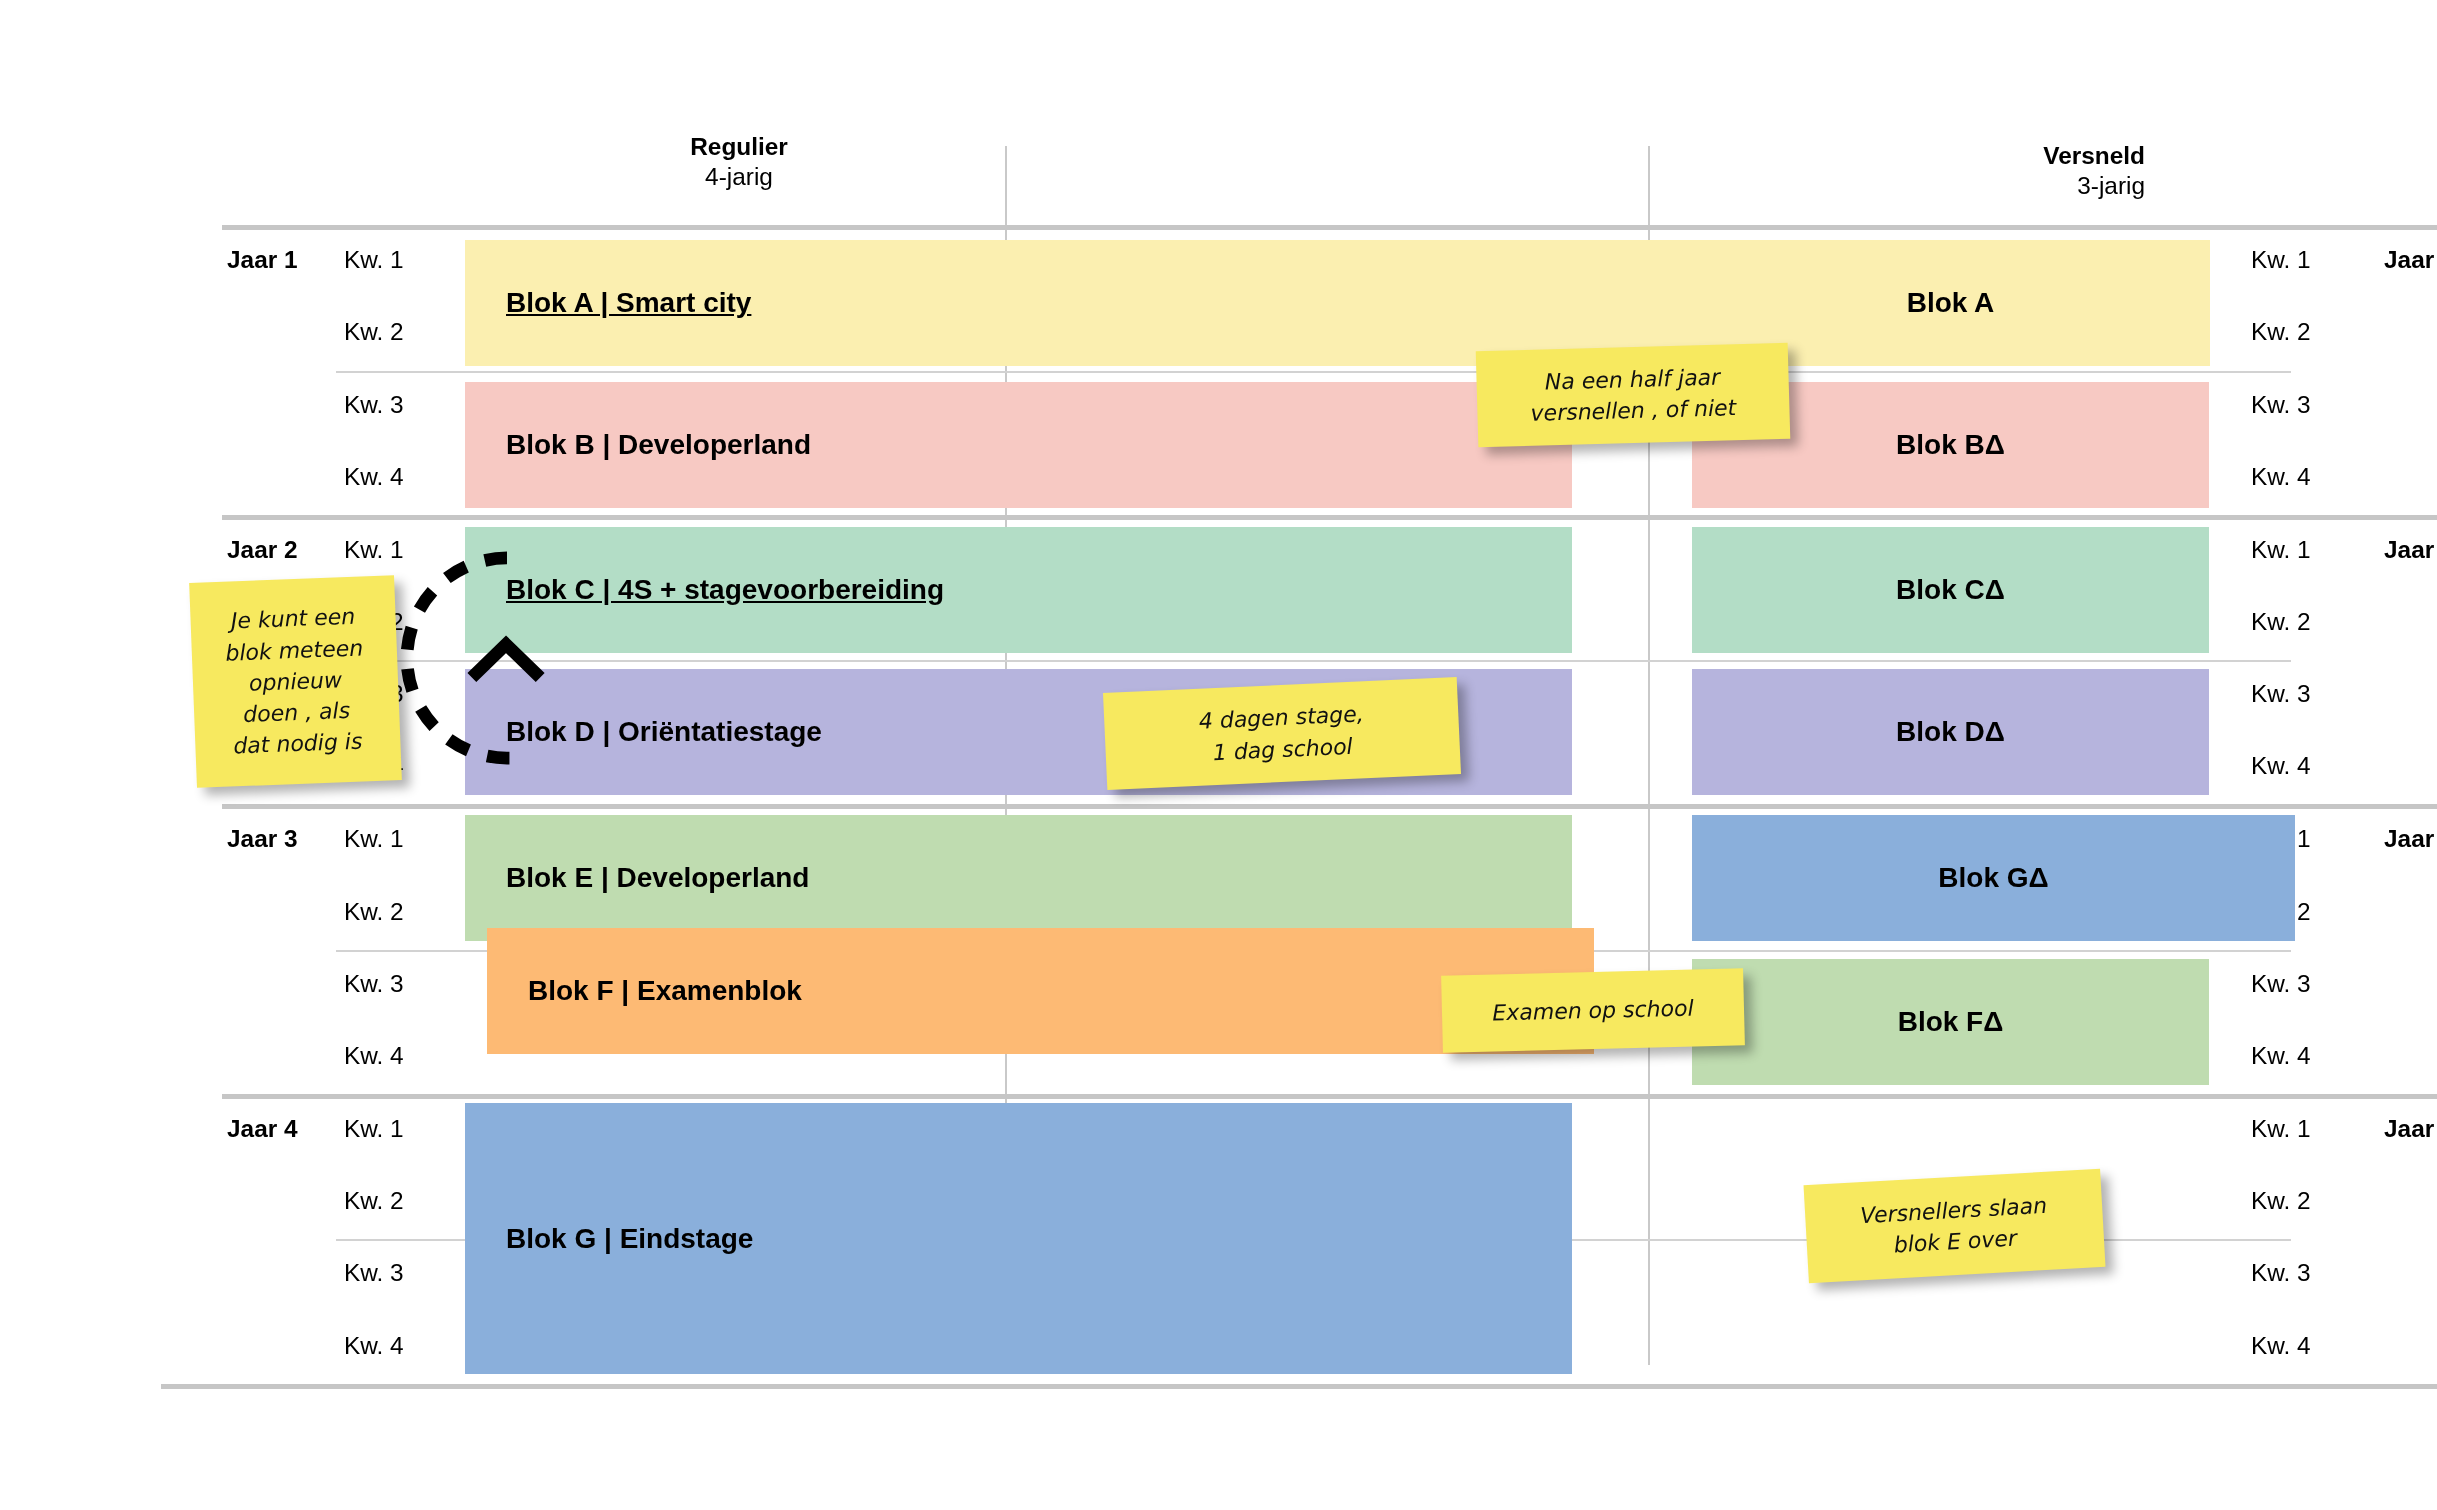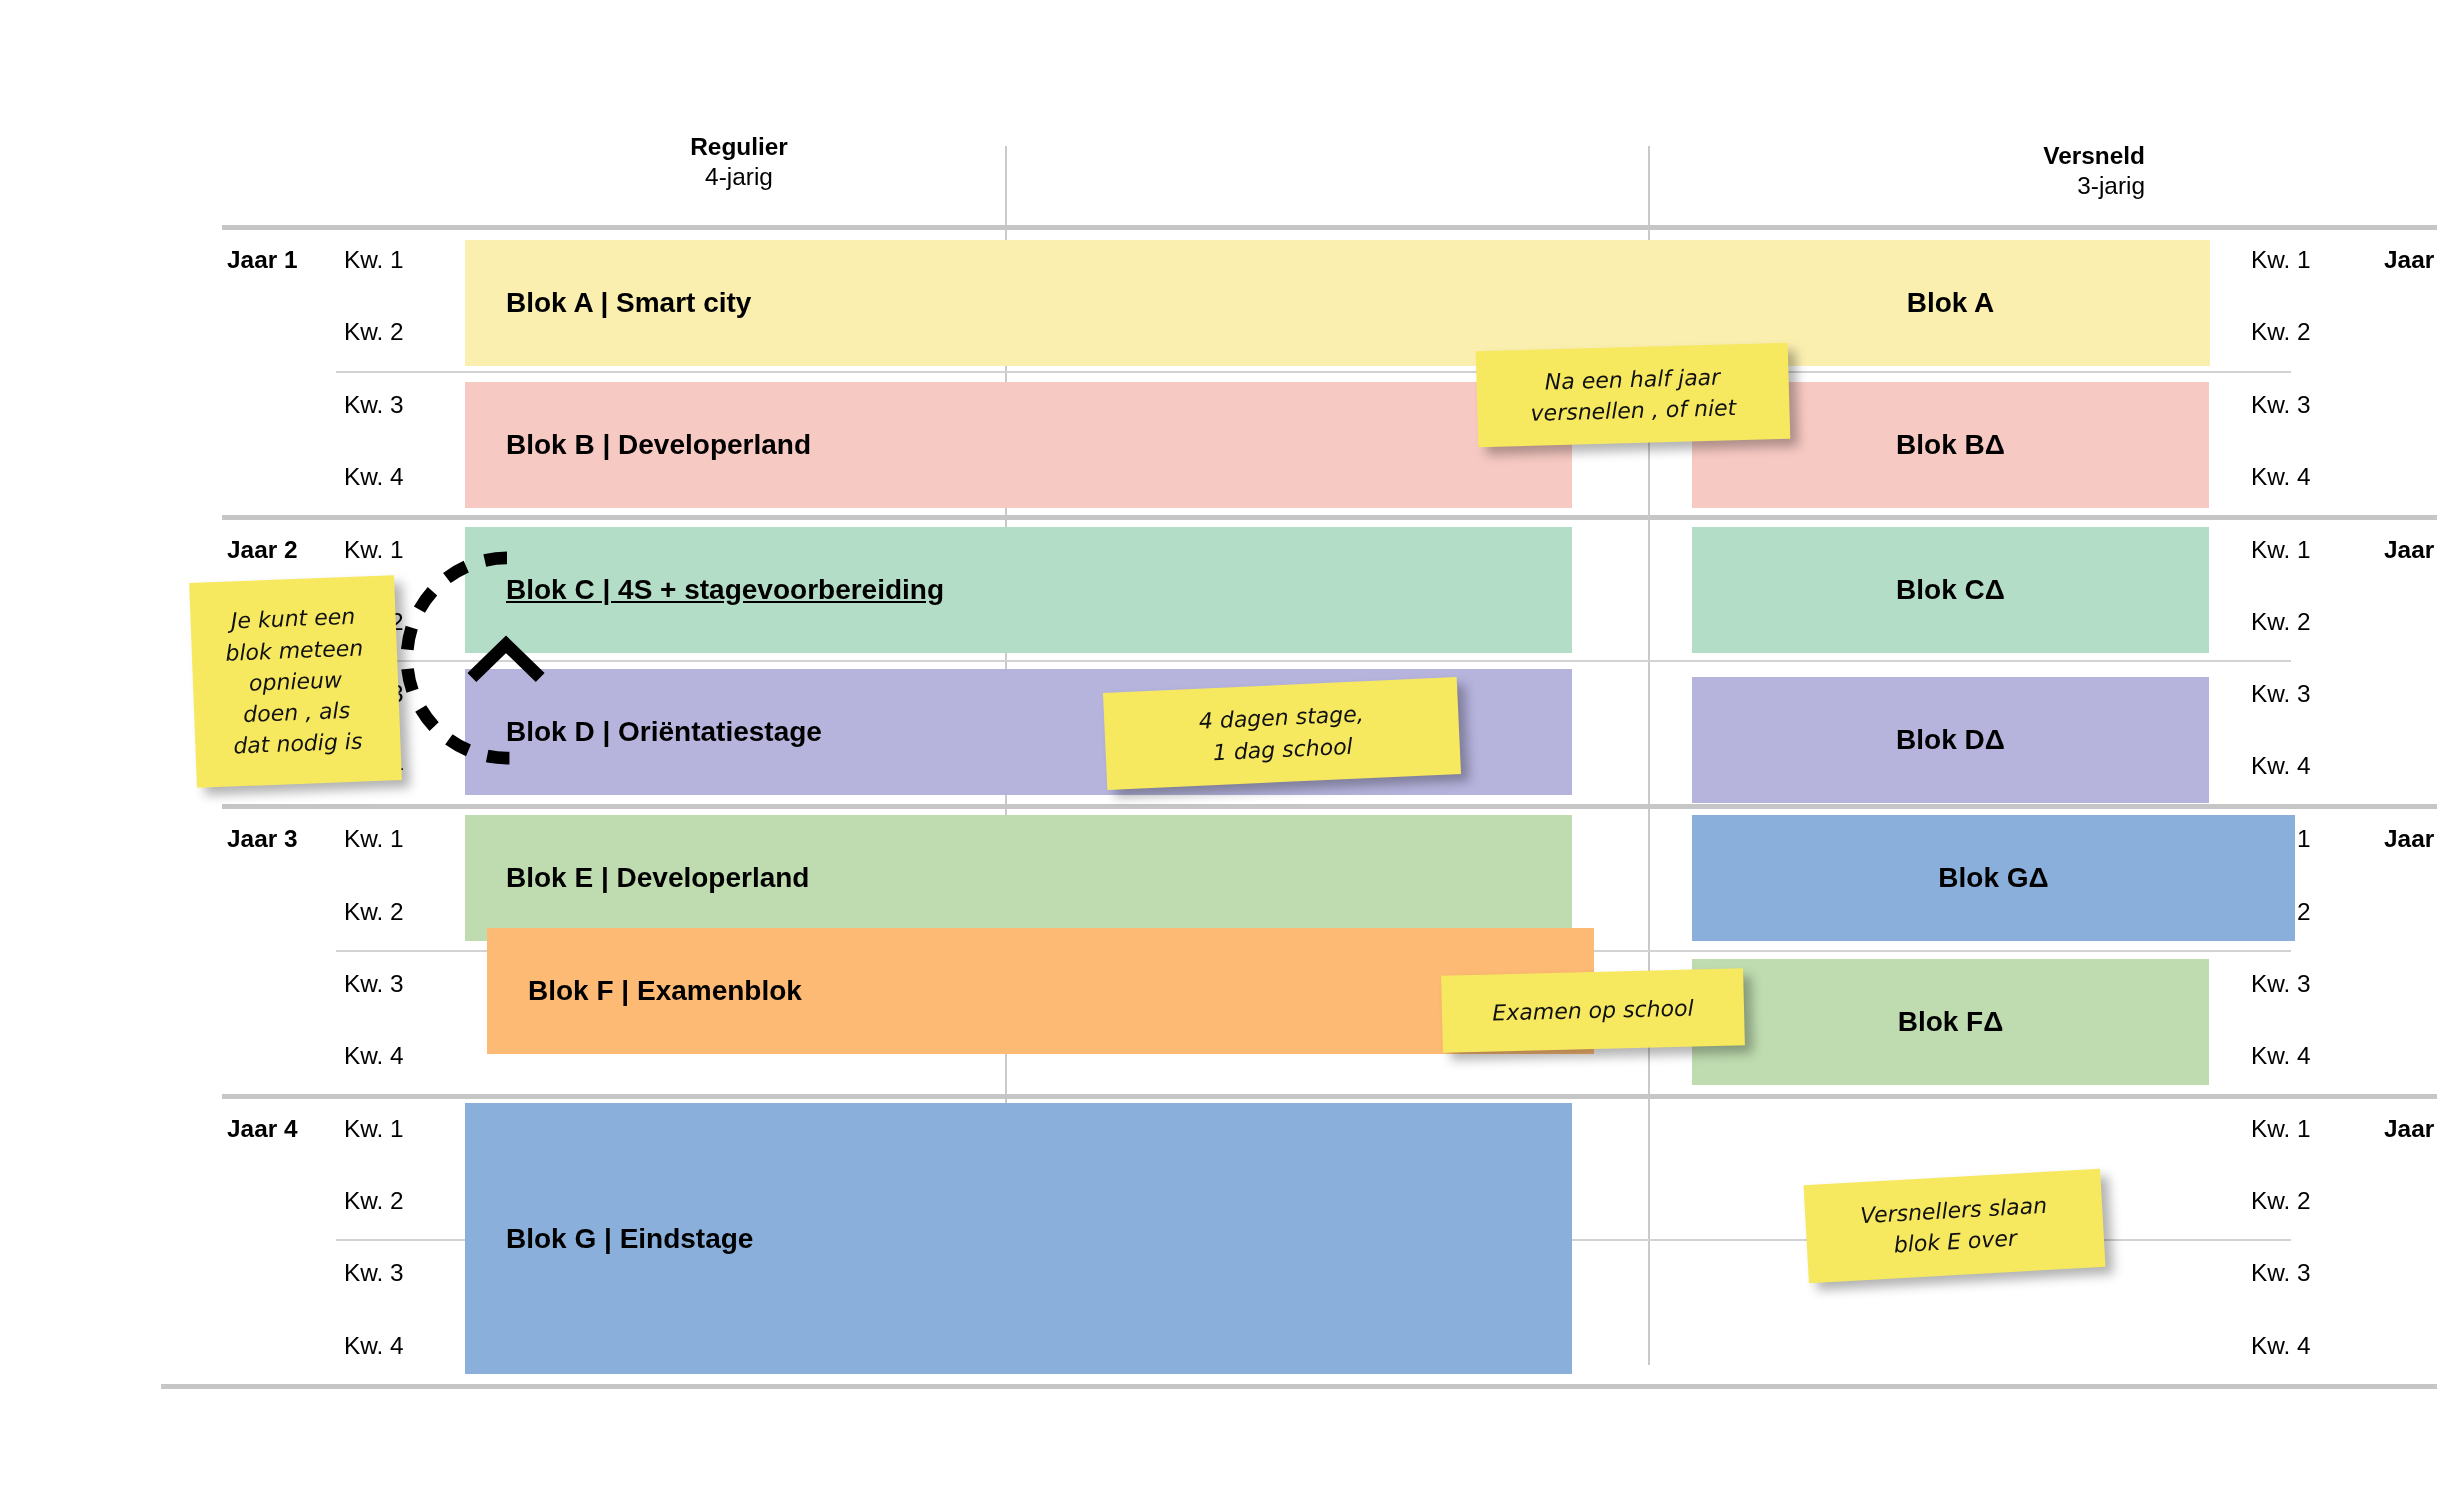--- a/index.html
+++ b/index.html
@@ -183,21 +183,21 @@
   <div class="kw-label" style="left:2251px; top:1115px;">Kw. 1</div>
   <div class="kw-label" style="left:2251px; top:1187px;">Kw. 2</div>
   <div class="kw-label" style="left:2251px; top:1259px;">Kw. 3</div>
   <div class="kw-label" style="left:2251px; top:1332px;">Kw. 4</div>
 
   <div class="yr-label" style="left:2384px; top:246px;">Jaar 1</div>
   <div class="yr-label" style="left:2384px; top:536px;">Jaar 2</div>
   <div class="yr-label" style="left:2384px; top:825px;">Jaar 3</div>
   <div class="yr-label" style="left:2384px; top:1115px;">Jaar 4</div>
 
-  <div class="blok left" style="left:465px; top:240px; width:1745px; height:126px; background:#fbefb0;">
+  <div class="blok left" style="left:465px; top:240px; width:1745px; height:126px; background:#fbefb0;text-decoration:underline;">
     <span class="blok-text">Blok A | Smart city</span>
   </div>
   <div class="blok right" style="left:1692px; top:240px; width:517px; height:126px; background:transparent;">
     <span class="blok-text">Blok A</span>
   </div>
 
   <div class="blok left" style="left:465px; top:382px; width:1107px; height:126px; background:#f7c9c3;">
     <span class="blok-text">Blok B | Developerland</span>
   </div>
   <div class="blok right" style="left:1692px; top:382px; width:517px; height:126px; background:#f7c9c3;">
@@ -207,21 +207,21 @@
   <div class="blok left" style="left:465px; top:527px; width:1107px; height:126px; background:#b3ddc6;text-decoration:underline;">
     <span class="blok-text">Blok C | 4S + stagevoorbereiding</span>
   </div>
   <div class="blok right" style="left:1692px; top:527px; width:517px; height:126px; background:#b3ddc6;">
     <span class="blok-text">Blok CΔ</span>
   </div>
 
   <div class="blok left" style="left:465px; top:669px; width:1107px; height:126px; background:#b6b4dd;">
     <span class="blok-text">Blok D | Oriëntatiestage</span>
   </div>
-  <div class="blok right" style="left:1692px; top:669px; width:517px; height:126px; background:#b6b4dd;margin-top:8px;">
+  <div class="blok right" style="left:1692px; top:669px; width:517px; height:126px; background:#b6b4dd;">
     <span class="blok-text">Blok DΔ</span>
   </div>
 
   <div class="blok left" style="left:465px; top:815px; width:1107px; height:126px; background:#bfdcb0;">
     <span class="blok-text">Blok E | Developerland</span>
   </div>
   <div class="blok right" style="left:1692px; top:815px; width:603px; height:126px; background:#8aafdb;">
     <span class="blok-text">Blok GΔ</span>
   </div>
 

